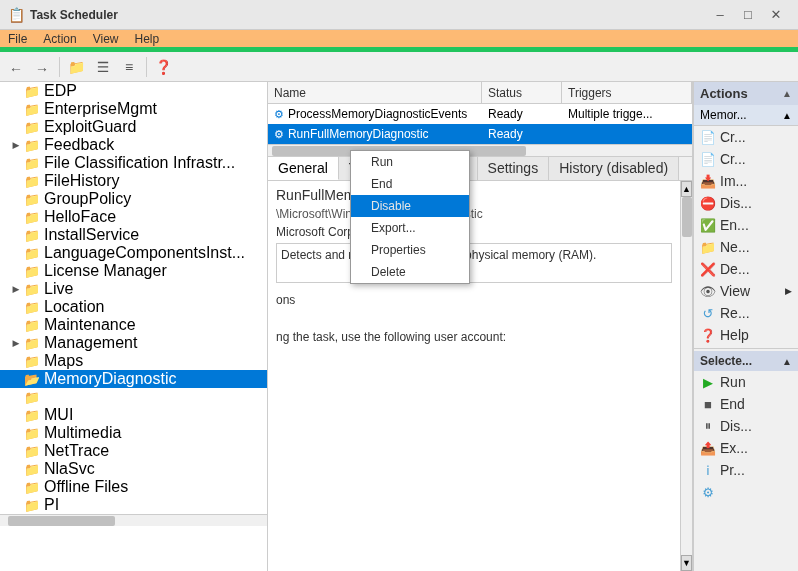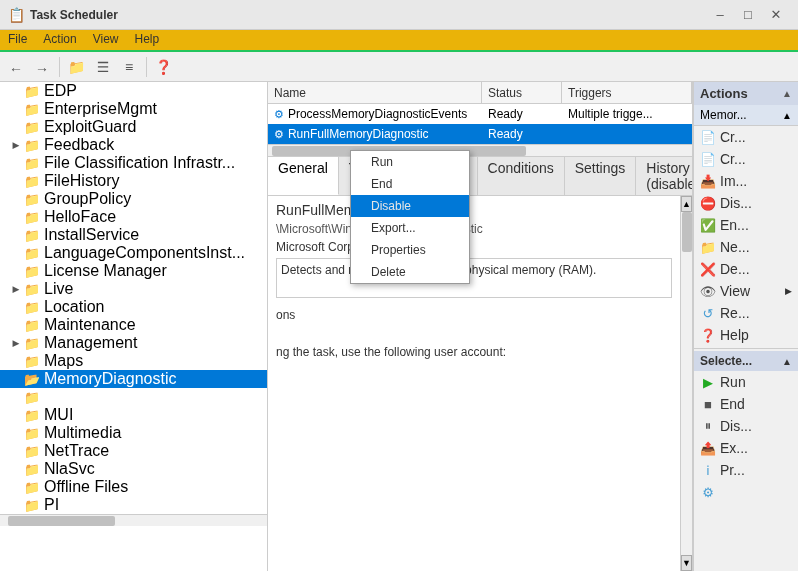--- a/index.html
+++ b/index.html
@@ -20,25 +20,25 @@
     .title-bar-text { font-size: 12px; font-weight: 600; color: #333; }
     .title-bar-controls { display: flex; gap: 0; }
     .title-bar-btn {
       width: 28px; height: 30px;
       display: flex; align-items: center; justify-content: center;
       background: transparent; border: none; cursor: pointer; font-size: 13px; color: #555;
     }
 
     
     .menu-bar {
-      background: #eab308;
+      background: #fdba74;
       height: 22px;
       display: flex;
-      align-items: flex-start;
-      border-bottom: 2px solid #22c55e;
+      align-items: center;
+      border-bottom: 5px solid #22c55e;
     }
     .menu-item {
       padding: 2px 8px;
       cursor: pointer;
       color: #333;
       font-size: 12px;
     }
 
     
     .toolbar {
@@ -462,21 +462,20 @@
     </div>
 
     <div class="hscrollbar">
       <div style="height:10px; width:60%; background:#c0c0c0; margin-left:4px; border-radius:2px; margin-top:1px;"></div>
     </div>
 
     <div class="tabs-bar">
       <div class="tab active">General</div>
       <div class="tab">Triggers</div>
       <div class="tab">Actions</div>
-      <div class="tab">Conditions</div>
       <div class="tab">Settings</div>
       <div class="tab">History (disabled)</div>
     </div>
 
     <div class="detail-wrapper">
       <div class="detail-area">
         <div class="detail-name">RunFullMemoryDiagnostic</div>
         <div class="detail-path">\Microsoft\Windows\MemoryDiagnostic</div>
         <div class="detail-author">Microsoft Corporation</div>
         <div class="detail-desc">Detects and mitigates problems in physical memory (RAM).</div>

